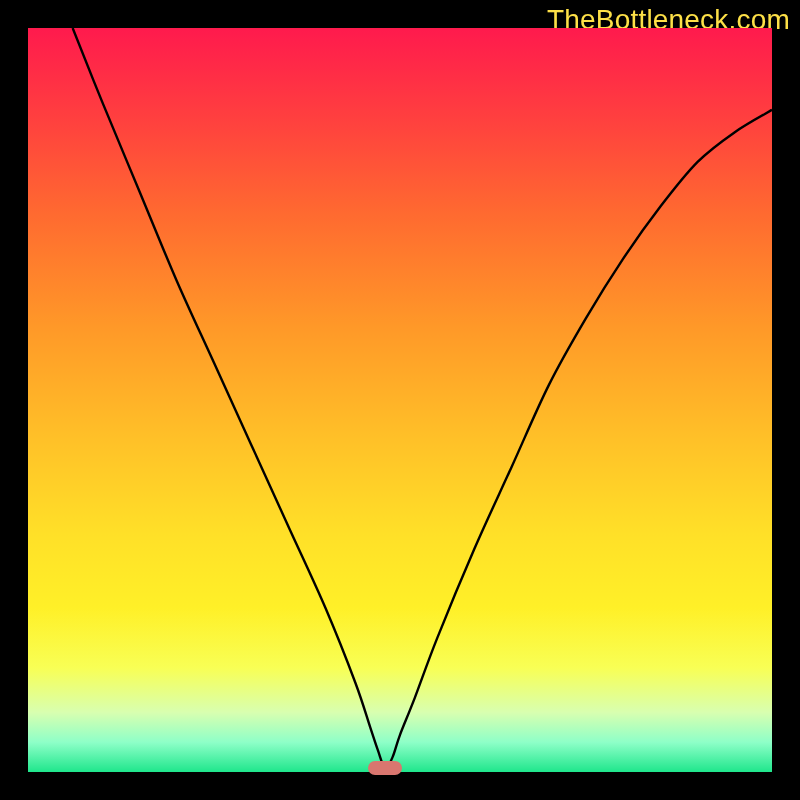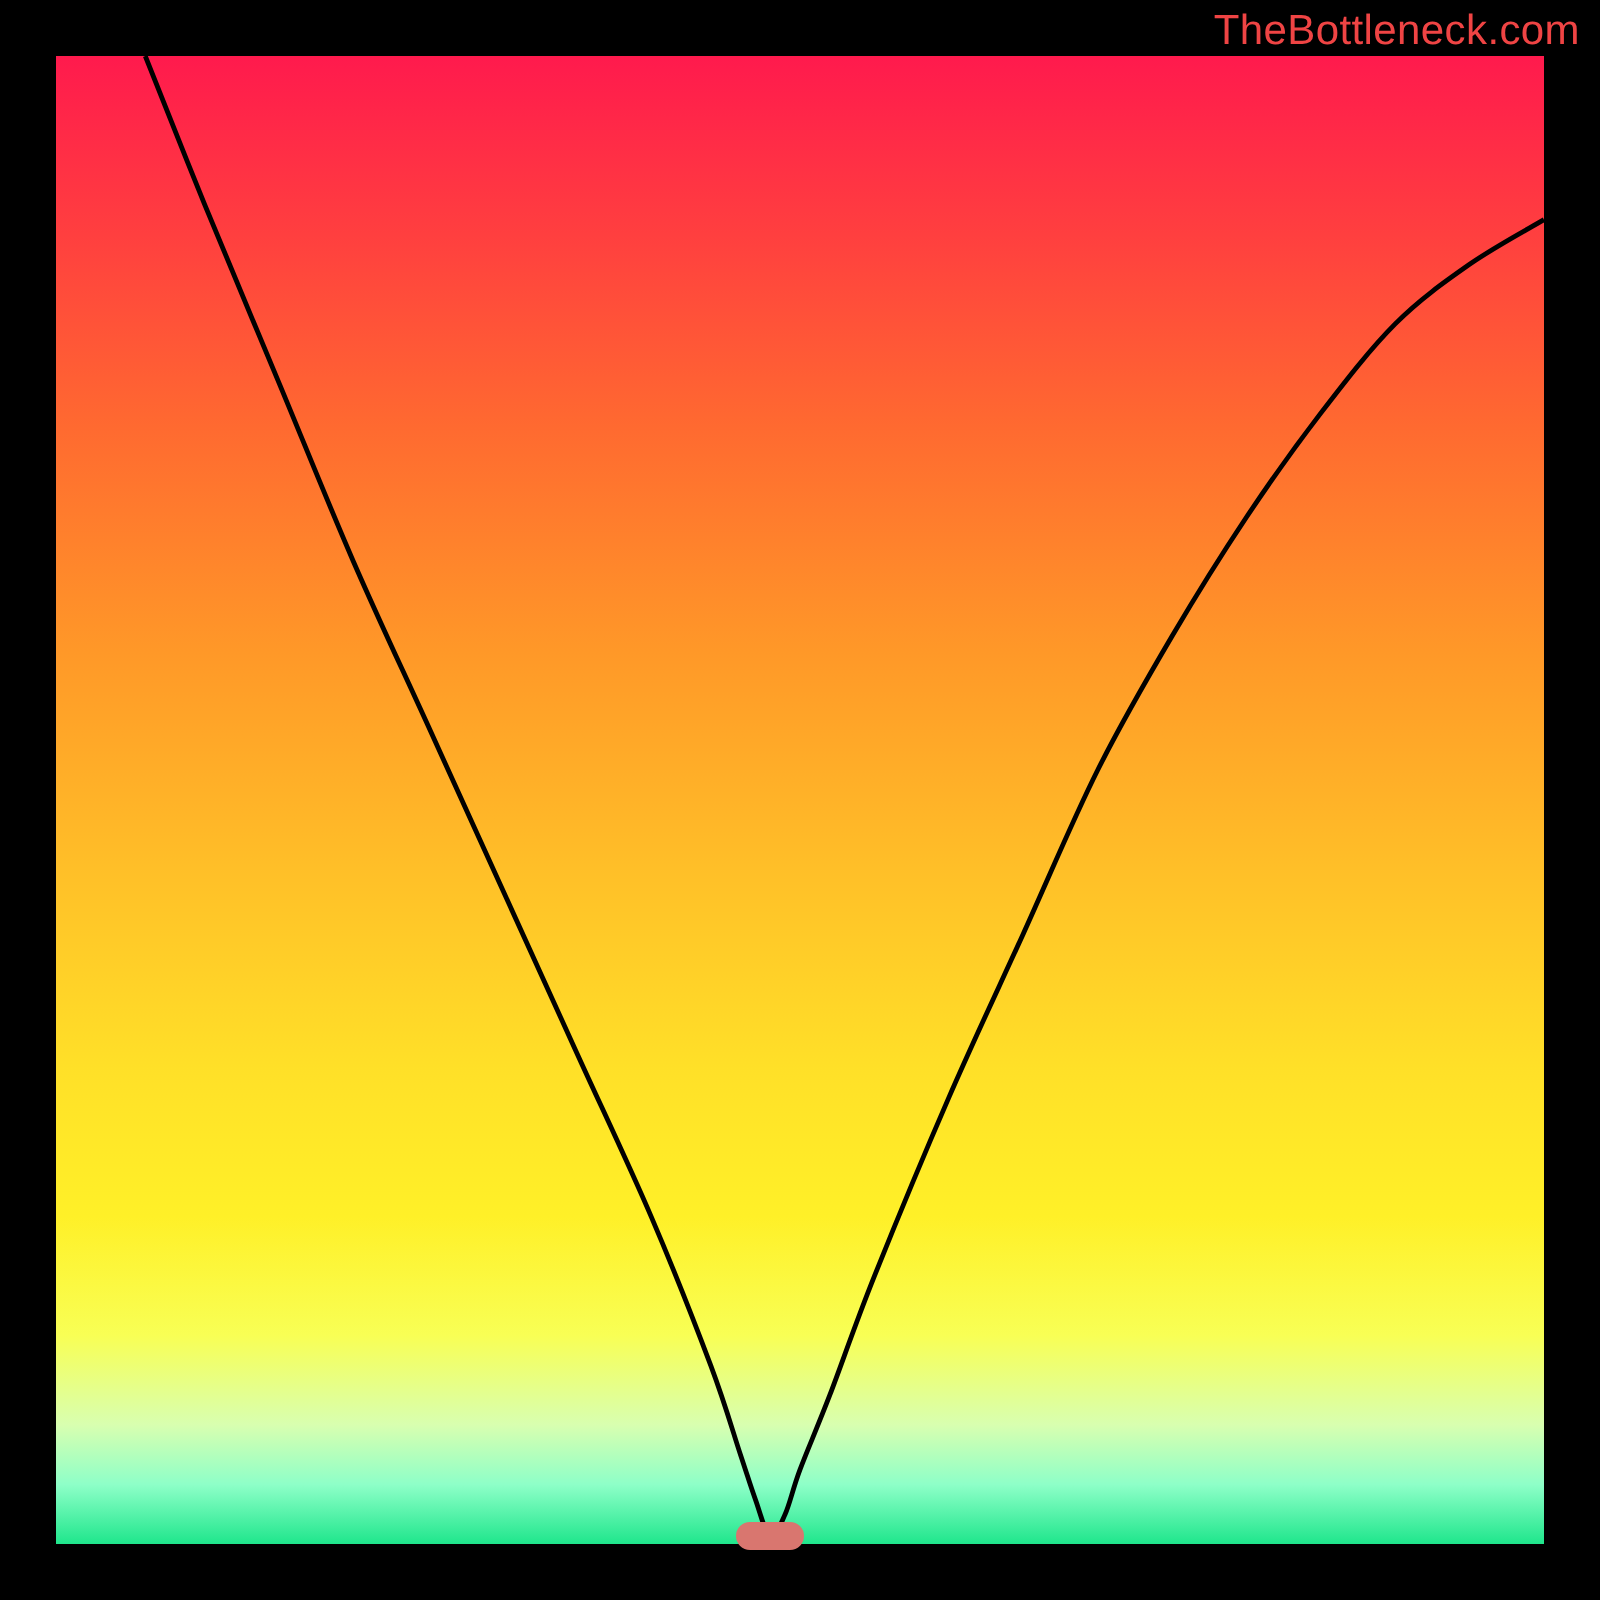--- a/index.html
+++ b/index.html
@@ -28,22 +28,22 @@
       #f8ff55 86%,
       #d8ffb0 92%,
       #8effc8 96%,
       #1fe68c 100%
     );
   }
   .watermark {
     position: absolute;
     top: 4px;
     right: 10px;
-    color: #ef4444;
-    font-size: 21px;
+    color: #fde047;
+    font-size: 28px;
     font-weight: 500;
     letter-spacing: 0.2px;
     font-family: Arial, sans-serif;
   }
   svg.curve {
     position: absolute;
     left: 0;
     top: 0;
     width: 744px;
     height: 744px;

